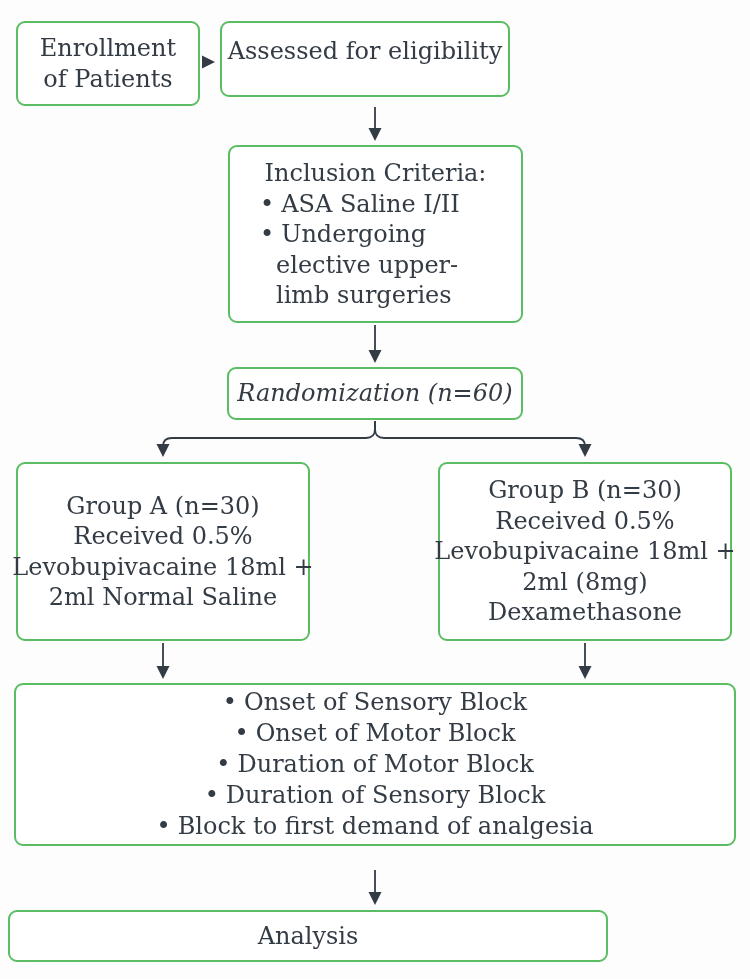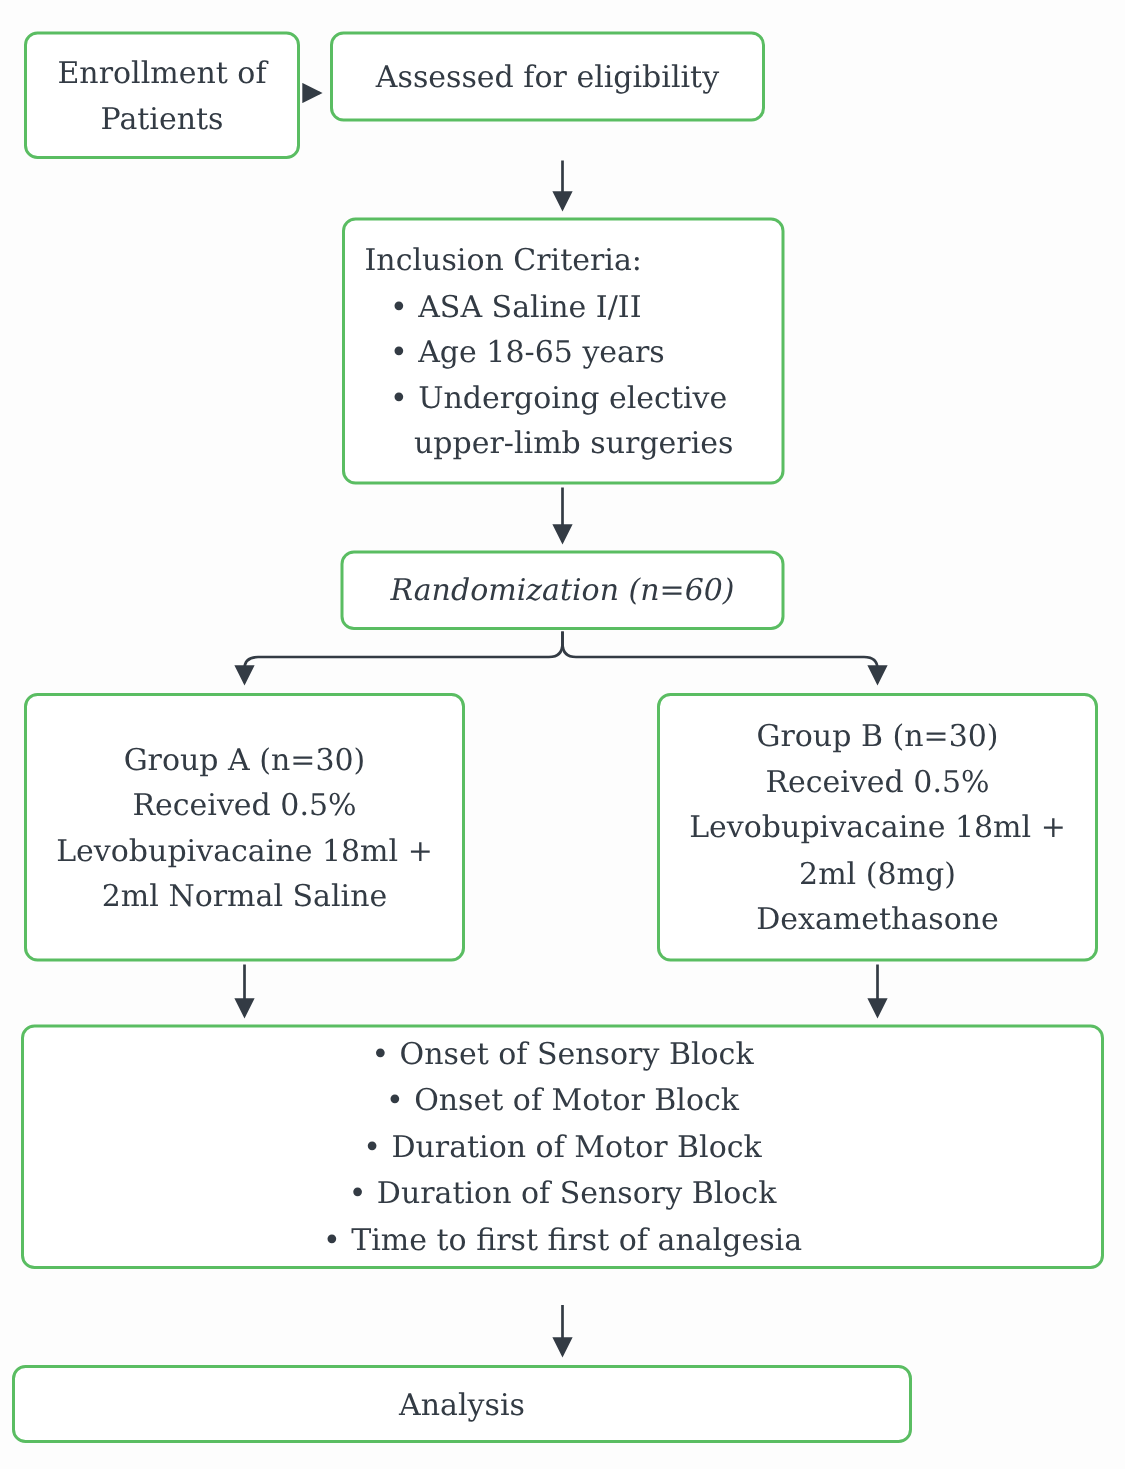--- a/index.html
+++ b/index.html
@@ -24,35 +24,35 @@
   svg.connectors {
     position: absolute;
     left: 0; top: 0;
     width: 750px; height: 979px;
   }
   .node {
     position: absolute;
     background: var(--fill);
     border: 2px solid var(--green);
     border-radius: 9px;
-    font-size: 20px;
+    font-size: 24px;
     line-height: 30.5px;
     color: var(--ink);
   }
   .center-both {
     display: flex;
     flex-direction: column;
     align-items: center;
     justify-content: center;
     text-align: center;
   }
   .node-enrollment   { left: 16px;  top: 21px;  width: 184px; height: 85px;  padding: 0 8px; }
-  .node-assessed     { left: 220px; top: 21px;  width: 290px; height: 60px;  text-align: center; padding-top: 13px; }
+  .node-assessed     { left: 220px; top: 21px;  width: 290px; height: 76px;  text-align: center; padding-top: 13px; }
   .node-inclusion    { left: 228px; top: 145px; width: 295px; height: 178px; padding: 11px 13px 0 13px; }
-  .node-inclusion .inc-title { text-align: left; }
+  .node-inclusion .inc-title { text-align: center; }
   .inc-item { padding-left: 33px; text-indent: -16px; }
   .bullet { margin-right: 7px; }
   .node-randomization{ left: 227px; top: 367px; width: 296px; height: 53px; font-style: italic; }
   .node-group-a      { left: 16px;  top: 462px; width: 294px; height: 179px; }
   .node-group-b      { left: 438px; top: 462px; width: 294px; height: 179px; }
   .node-outcomes     { left: 14px;  top: 683px; width: 722px; height: 163px; line-height: 31px; }
   .node-analysis     { left: 8px;  top: 910px; width: 600px; height: 52px; }
   .nowrap-line { white-space: nowrap; }
 </style>
 </head>
@@ -82,21 +82,20 @@
     <div>Enrollment of Patients</div>
   </div>
 
   <div class="node node-assessed">
     <div>Assessed for eligibility</div>
   </div>
 
   <div class="node node-inclusion">
     <div class="inc-title">Inclusion Criteria:</div>
     <div class="inc-item"><span class="bullet">•</span><span>ASA Saline I/II</span></div>
-    <div class="inc-item"><span class="bullet">•</span><span>Age 18-65 years</span></div>
     <div class="inc-item"><span class="bullet">•</span><span>Undergoing elective upper-limb surgeries</span></div>
   </div>
 
   <div class="node node-randomization center-both">
     <div>Randomization (n=60)</div>
   </div>
 
   <div class="node node-group-a center-both">
     <div class="nowrap-line">Group A (n=30)</div>
     <div class="nowrap-line">Received 0.5%</div>
@@ -110,20 +109,20 @@
     <div class="nowrap-line">Levobupivacaine 18ml +</div>
     <div class="nowrap-line">2ml (8mg)</div>
     <div class="nowrap-line">Dexamethasone</div>
   </div>
 
   <div class="node node-outcomes center-both">
     <div><span class="bullet">•</span><span>Onset of Sensory Block</span></div>
     <div><span class="bullet">•</span><span>Onset of Motor Block</span></div>
     <div><span class="bullet">•</span><span>Duration of Motor Block</span></div>
     <div><span class="bullet">•</span><span>Duration of Sensory Block</span></div>
-    <div><span class="bullet">•</span><span>Time to first first of analgesia</span></div>
+    <div><span class="bullet">•</span><span>Block to first demand of analgesia</span></div>
   </div>
 
   <div class="node node-analysis center-both">
     <div>Analysis</div>
   </div>
 
 </div>
 
 </body></html>

